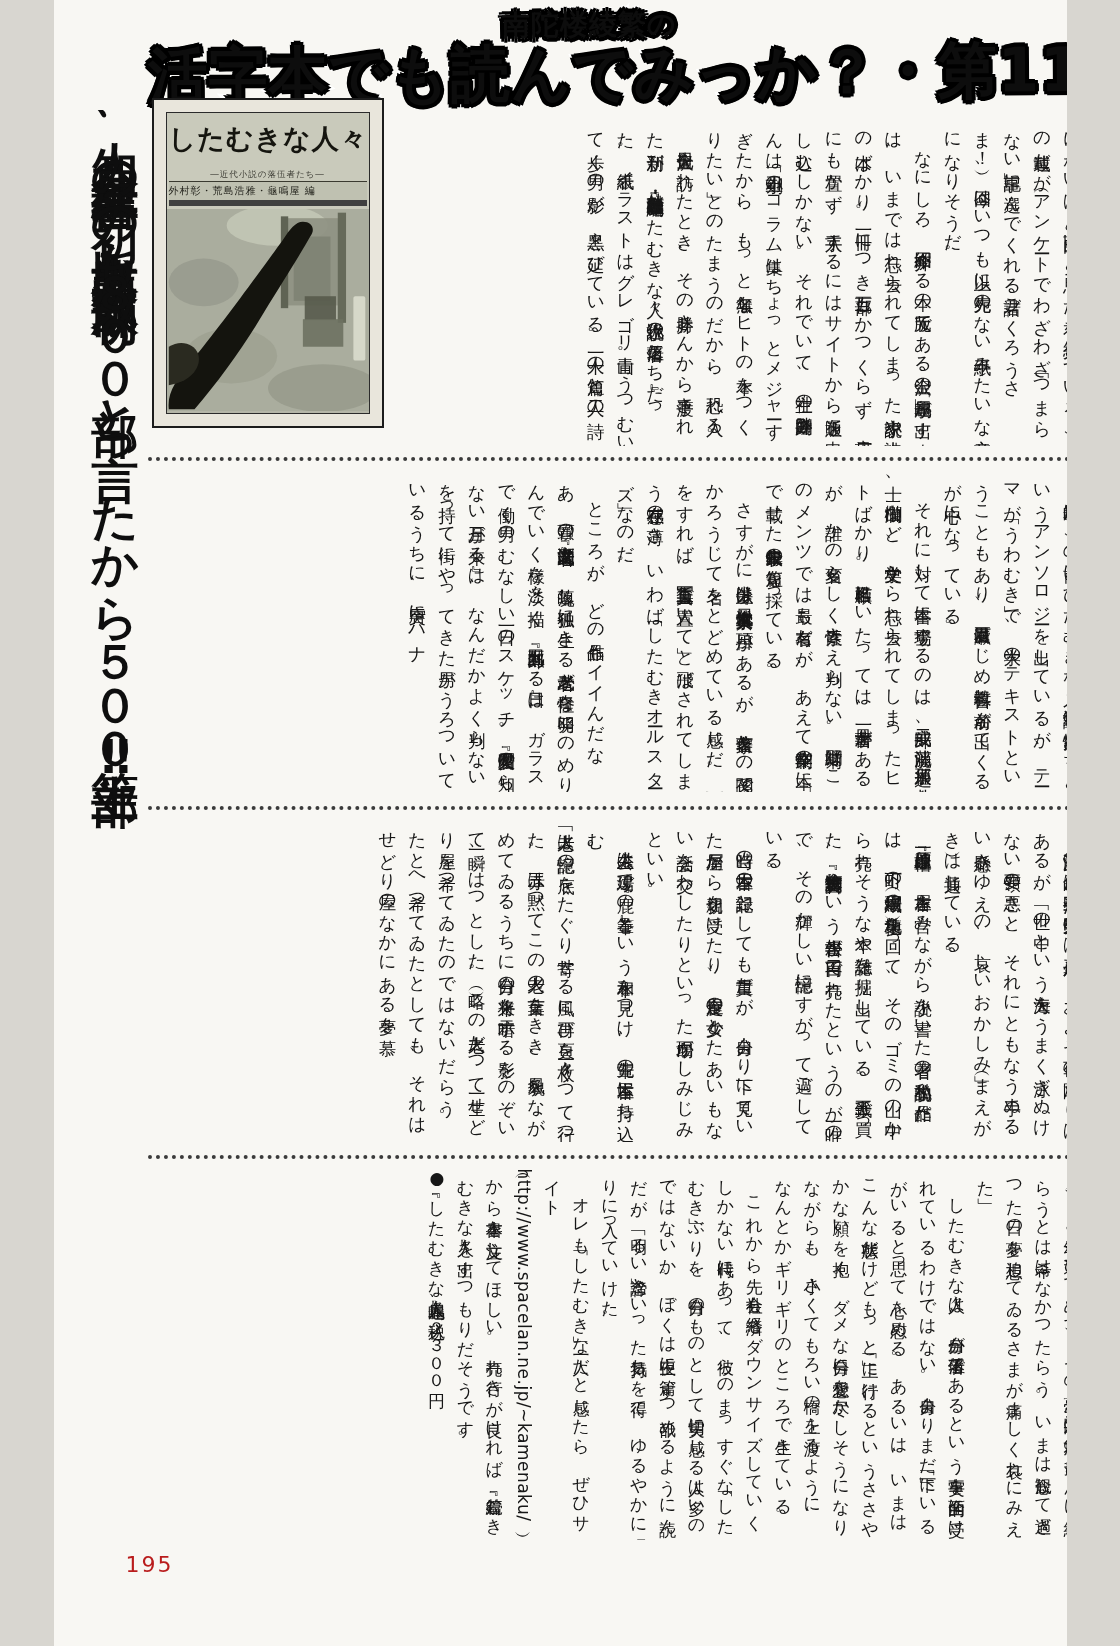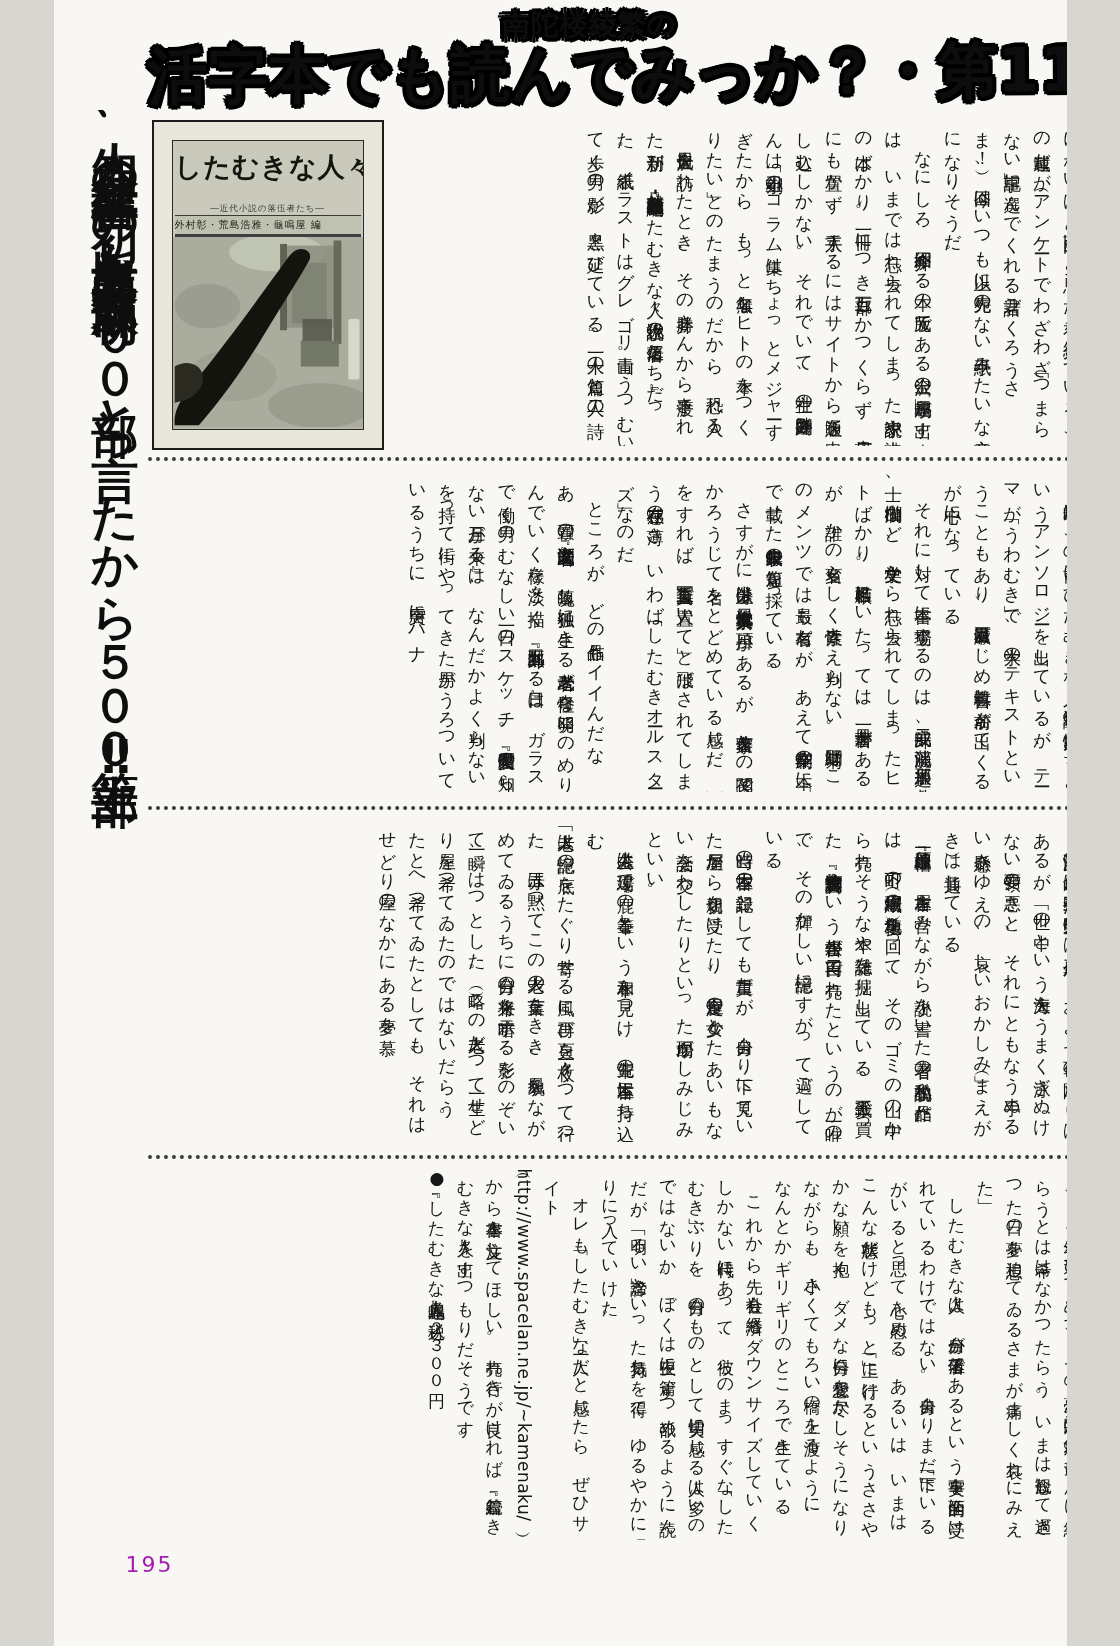--- a/index.html
+++ b/index.html
@@ -36,38 +36,38 @@
   }
   
   .headline{
     position:absolute;left:24px;top:110px;height:1465px;width:70px;
     writing-mode:vertical-rl;text-orientation:upright;
     font-size:47px;font-weight:900;line-height:1.38;letter-spacing:-4px;
     color:#0e0e0e;overflow:hidden;
   }
   
   .cover{
-    position:absolute;left:98px;top:120px;width:232px;height:330px;
+    position:absolute;left:98px;top:98px;width:232px;height:330px;
     background:#e9e6dc;border:2px solid #1c1c1c;
-    box-sizing:border-box;padding:18px;
+    box-sizing:border-box;padding:12px;
   }
   .cover-inner{
     width:100%;height:100%;box-sizing:border-box;
     border:1px solid #2b2b2b;background:#b5b6a8;
     position:relative;overflow:hidden;
   }
   .cover-head{
     background:#c9cabb;border-bottom:2px solid #2f2f2f;
     padding:8px 2px 5px 2px;text-align:center;
   }
   .cover-title{
     font-size:27px;font-weight:800;letter-spacing:1px;color:#15150f;
     font-family:"DejaVu Serif",serif;white-space:nowrap;
   }
-  .cover-sub{font-size:8.5px;color:#3c3c34;margin-top:18px;letter-spacing:1px;}
+  .cover-sub{font-size:8.5px;color:#3c3c34;margin-top:12px;letter-spacing:1px;}
   .cover-editors{
     margin-top:0;background:#bfc1b1;
     border-top:1px solid #3a3a30;border-bottom:6px solid #404040;
     font-size:10px;text-align:left;padding:2px 0;color:#23231c;
     letter-spacing:1px;
   }
   .cover-art{position:absolute;left:0;right:0;bottom:0;top:96px;}
   
   .band{
     position:absolute;
@@ -87,21 +87,21 @@
   .dotted{
     position:absolute;left:94px;width:970px;height:0;
     border-top:4px dotted #3b3b3b;
   }
   .sep1{top:457px;}
   .sep2{top:806px;}
   .sep3{top:1155px;}
   
   .page-num{
     position:absolute;left:72px;top:1552px;
-    font-size:22px;color:#a21caf;letter-spacing:2px;
+    font-size:22px;color:#b91c1c;letter-spacing:2px;
   }
 </style>
 </head>
 <body>
 
 <div class="page">
 
   <div class="header-small outlined">南陀楼綾繁の</div>
   <div class="header-big outlined">活字本でも読んでみっか？・第117回</div>
 

